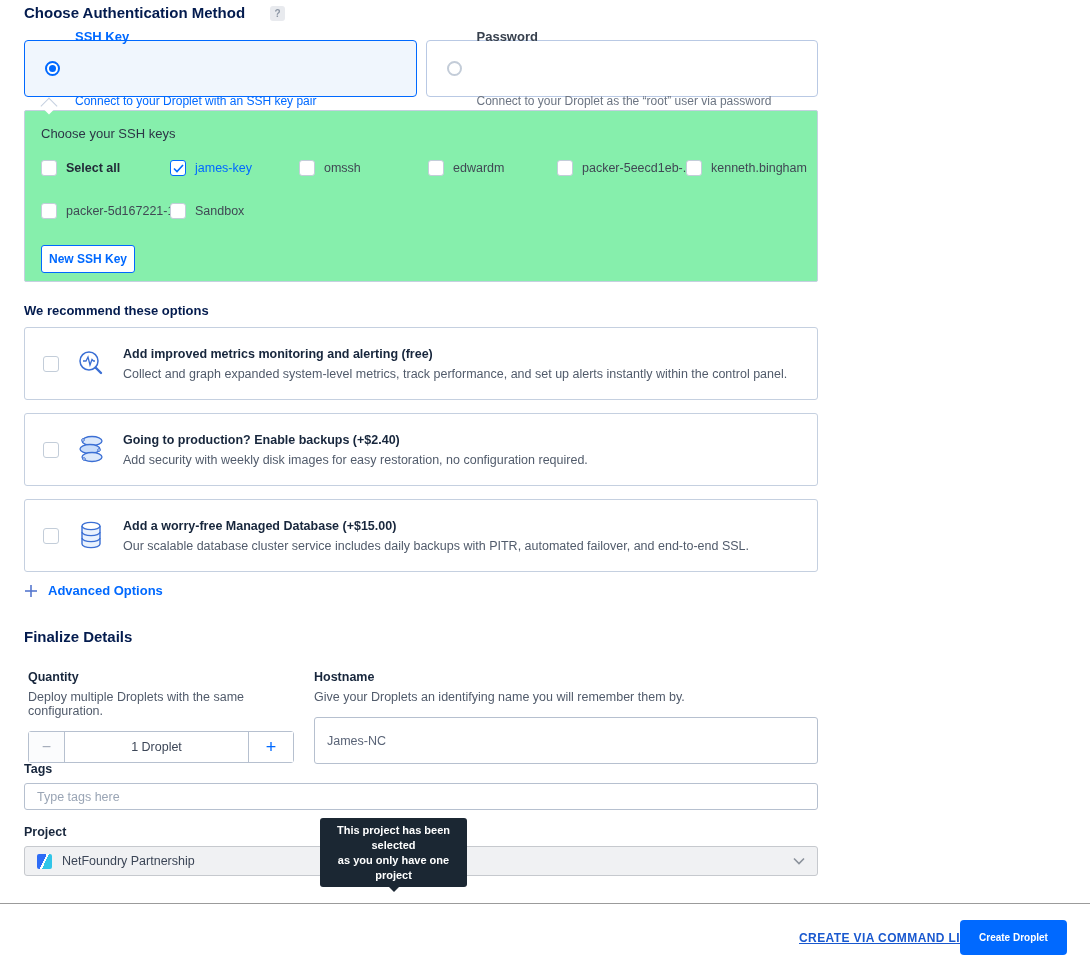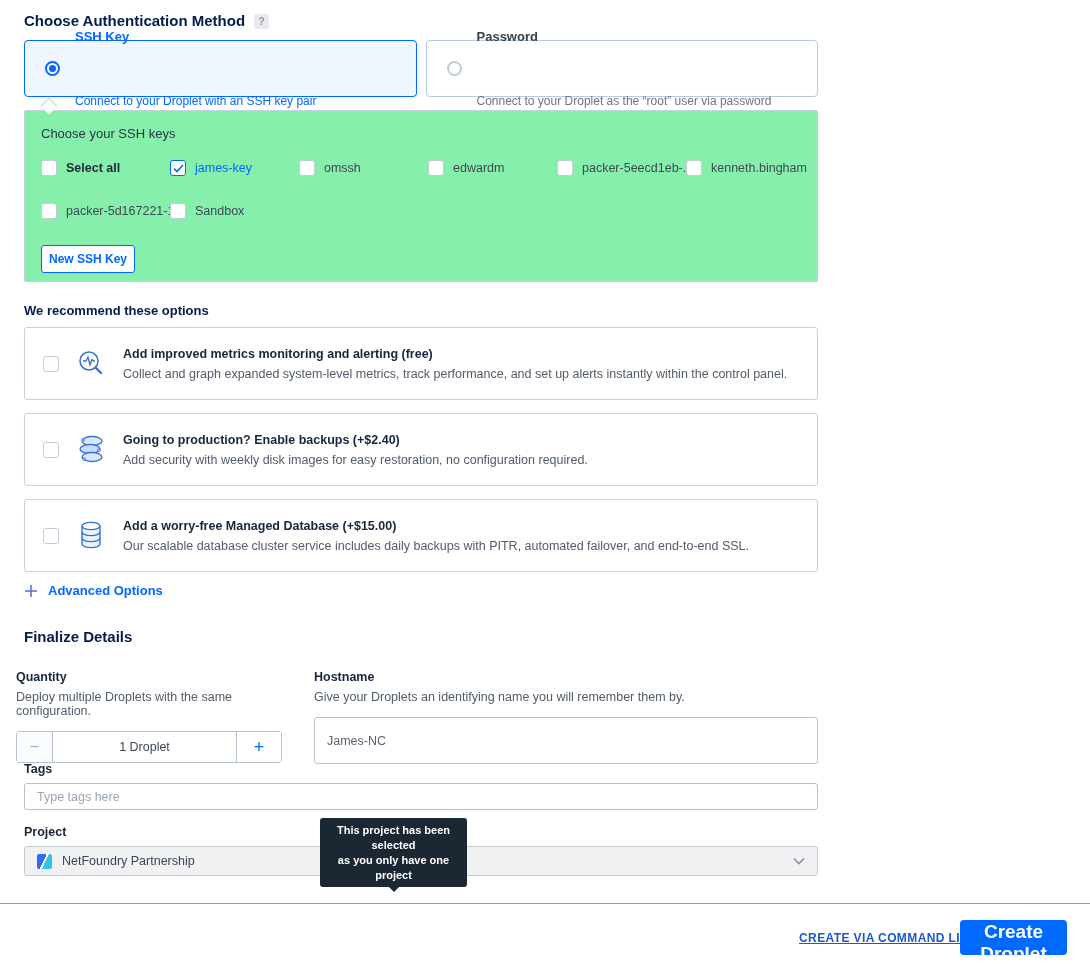--- a/index.html
+++ b/index.html
@@ -6,21 +6,21 @@
   html,body { margin:0; padding:0; }
   body {
     width:1090px; height:964px; position:relative;
     background:#fff; color:#031b4e;
     font-family:"Liberation Sans", sans-serif;
     overflow:hidden;
   }
   .abs { position:absolute; }
 
   
-  .page-title { left:24px; top:12px; font-size:15px; font-weight:bold; color:#031b4e; display:flex; align-items:center; gap:9px; }
+  .page-title { left:24px; top:4px; font-size:15px; font-weight:bold; color:#031b4e; display:flex; align-items:center; gap:25px; }
   .help-badge {
     width:15px; height:15px; border-radius:3px; background:#e8eaee; color:#8d97a5;
     font-size:10px; font-weight:bold; display:flex; align-items:center; justify-content:center; margin-top:1px;
   }
 
   
   .auth-row { left:24px; top:40px; width:794px; display:flex; gap:9px; }
   .auth-card {
     flex:1; height:57px; border:1px solid #b9c9e4; border-radius:4px; background:#fff;
     display:flex; align-items:center; gap:15px; padding-left:20px; cursor:pointer;
@@ -77,21 +77,21 @@
 
   
   .advanced { left:24px; top:583px; display:flex; align-items:center; gap:10px; cursor:pointer; }
   .advanced-label { font-size:13px; font-weight:bold; color:#0069ff; }
 
   
   .finalize-heading { left:24px; top:628px; font-size:15px; font-weight:bold; color:#031b4e; }
   .field-label { font-size:12.5px; font-weight:bold; color:#17263c; }
   .field-desc  { font-size:12.5px; color:#515b6b; margin-top:6px; }
 
-  .quantity-block { left:16px; top:670px; width:280px; }
+  .quantity-block { left:28px; top:670px; width:280px; }
   .stepper {
     margin-top:13px; width:266px; height:32px; border:1px solid #b6c0cf; border-radius:3px; background:#fff;
     display:flex; align-items:stretch;
   }
   .stepper-minus {
     width:36px; border:none; border-right:1px solid #b6c0cf; background:#fbfcfd; color:#a2abb8;
     font-size:16px; font-family:inherit; cursor:pointer;
   }
   .stepper-value { flex:1; display:flex; align-items:center; justify-content:center; font-size:12.5px; color:#3c4657; }
   .stepper-plus {
@@ -130,21 +130,21 @@
   }
 
   
   .divider { left:0; top:903px; width:1090px; height:1px; background:#9b9b9b; }
   .cmd-link {
     left:799px; top:931px; font-size:12px; font-weight:bold; letter-spacing:.4px; color:#1958cf;
     text-decoration:underline; cursor:pointer; white-space:nowrap;
   }
   .create-btn {
     left:960px; top:920px; width:107px; height:35px; background:#0069ff; border:none; border-radius:4px;
-    color:#fff; font-size:19px; font-weight:bold; font-family:inherit; cursor:pointer;
+    color:#fff; font-size:10px; font-weight:bold; font-family:inherit; cursor:pointer;
   }
 </style>
 </head>
 <body>
 
 <div class="abs page-title">
   <span>Choose Authentication Method</span>
   <span class="help-badge">?</span>
 </div>
 

